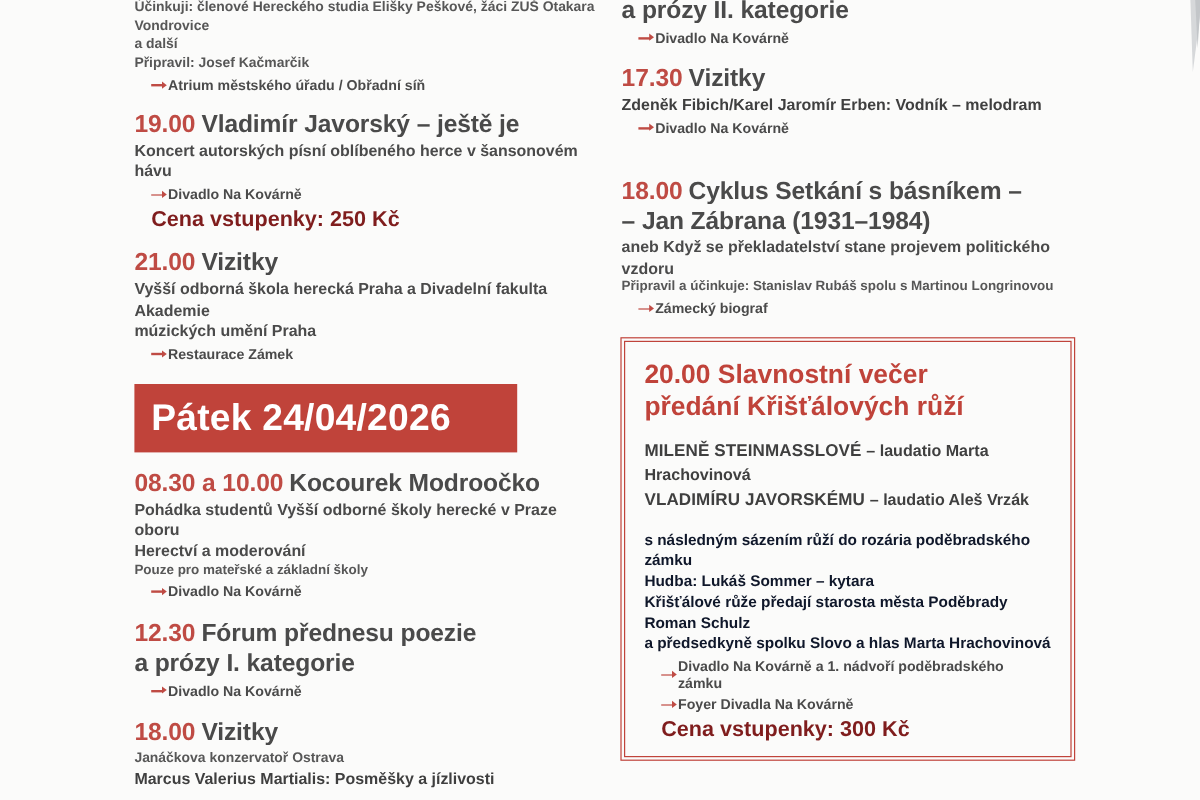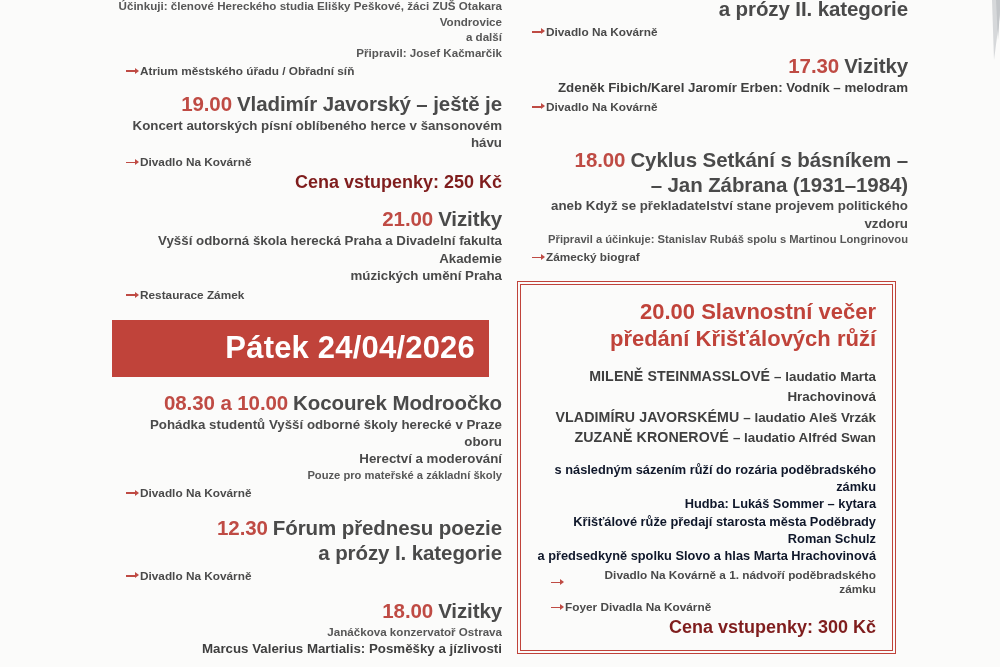--- a/index.html
+++ b/index.html
@@ -5,21 +5,21 @@
   * { box-sizing: border-box; }
   html, body { margin:0; padding:0; }
   body {
     width:1000px; height:667px;
     background:#fbfbfa;
     font-family:"Liberation Sans", sans-serif;
     color:#4a4a4a;
     overflow:hidden;
     position:relative;
   }
-  #page { position:absolute; inset:0; overflow:hidden;text-align:right; }
+  #page { position:absolute; inset:0; overflow:hidden; }
 
   .corner-fold{
     position:absolute; top:0; right:0; width:40px; height:60px;
     pointer-events:none;
   }
 
   .cols { position:absolute; top:0; left:0; width:1000px; height:667px; }
   .col { position:absolute; top:0; width:390px; }
   .col-left  { left:112px; }
   .col-right { left:518px; }
@@ -27,21 +27,21 @@
   
   .day-banner{
     background:#c0433a;
     color:#ffffff;
     font-size:31px;
     font-weight:700;
     letter-spacing:.2px;
     line-height:1;
     padding:12px 14px 14px 14px;
     margin:18px 0 14px 0;
-    width:377px;
+    width:319px;
   }
 
   
   .event { margin:0 0 14px 0; }
   .ev-title{
     font-size:20.5px;
     font-weight:700;
     line-height:1.16;
     color:#4a4a4a;
     margin:0 0 1px 0;
@@ -257,24 +257,20 @@
         </p>
 
         <p class="laureate">
           <span class="nm">MILENĚ STEINMASSLOVÉ</span>
           <span class="ld">– laudatio Marta Hrachovinová</span>
         </p>
         <p class="laureate">
           <span class="nm">VLADIMÍRU JAVORSKÉMU</span>
           <span class="ld">– laudatio Aleš Vrzák</span>
         </p>
-        <p class="laureate">
-          <span class="nm">ZUZANĚ KRONEROVÉ</span>
-          <span class="ld">– laudatio Alfréd Swan</span>
-        </p>
 
         <div class="spacer"></div>
 
         <p class="para">s následným sázením růží do rozária poděbradského zámku</p>
         <p class="para">Hudba: Lukáš Sommer – kytara</p>
         <p class="para">Křišťálové růže předají starosta města Poděbrady Roman Schulz</p>
         <p class="para">a předsedkyně spolku Slovo a hlas Marta Hrachovinová</p>
 
         <div class="venue">
           <span class="arw"></span>

